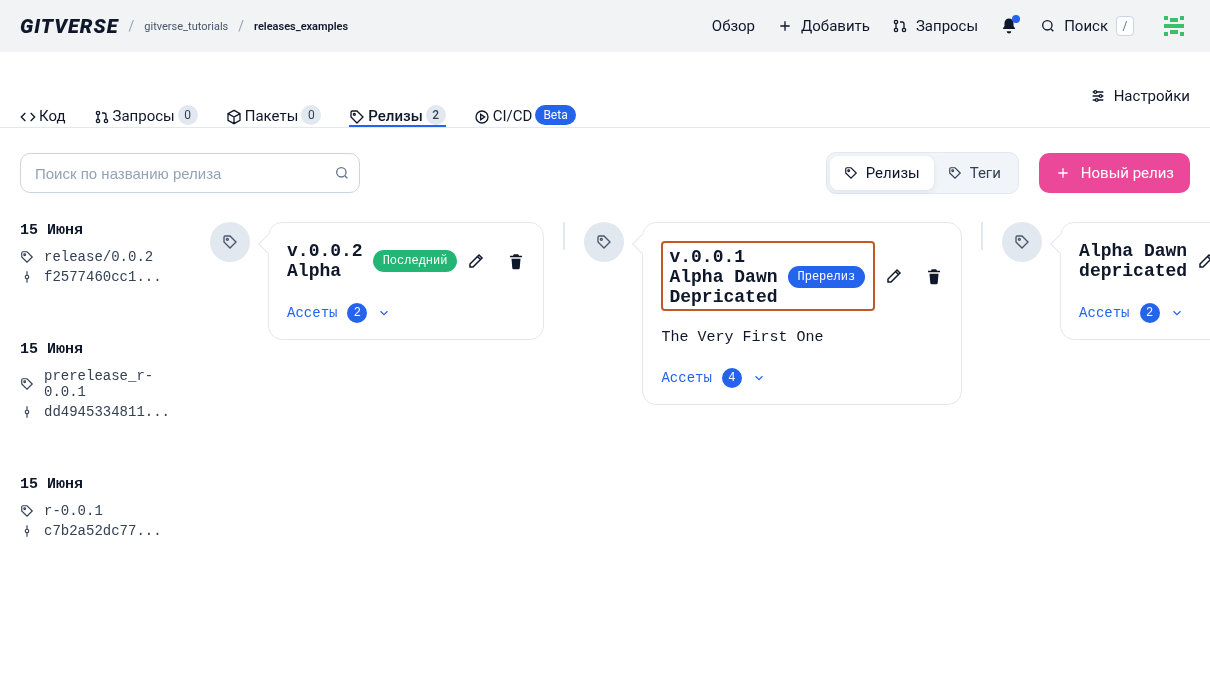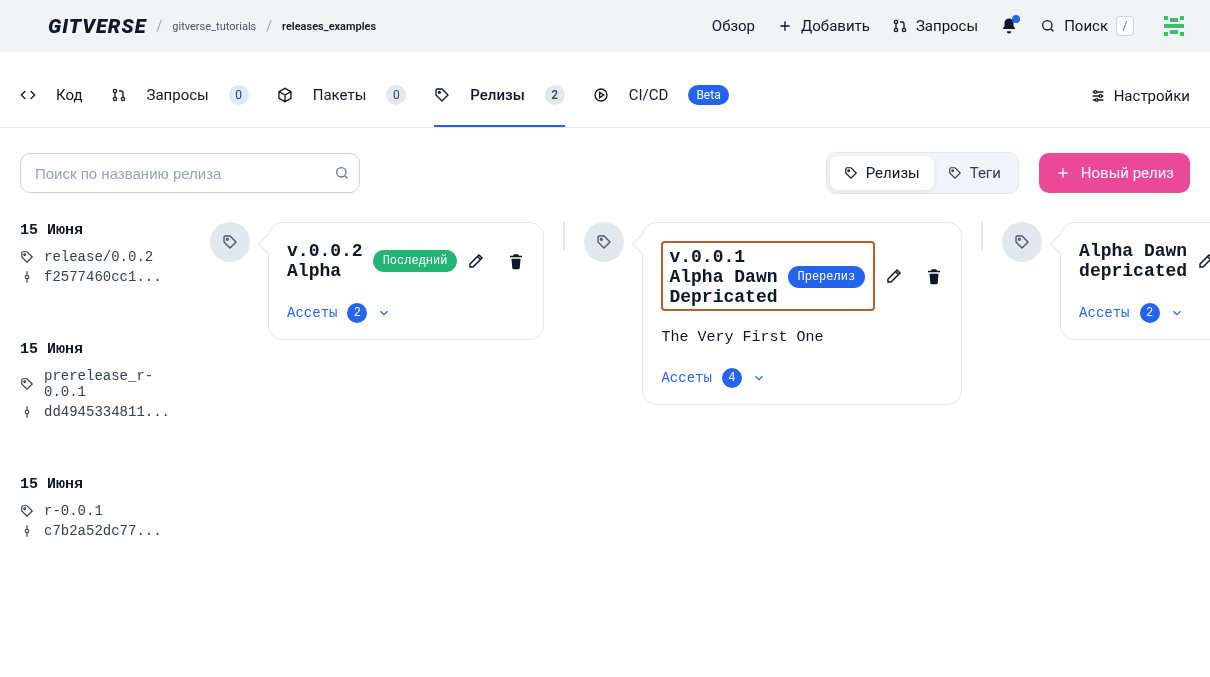--- a/index.html
+++ b/index.html
@@ -23,21 +23,20 @@
     display: flex;
     align-items: center;
     gap: 10px;
   }
   .logo {
     font-weight: 900;
     font-size: 20px;
     letter-spacing: 1px;
     color: #0f172a;
     font-style: italic;
-    margin-left: 28px;
   }
   .crumb-sep { color: #94a3b8; }
   .crumb { color: #475569; font-size: 11px; }
   .crumb.bold { color: #0f172a; font-weight: 600; }
   .header-right {
     display: flex;
     align-items: center;
     gap: 22px;
   }
   .hdr-item {
@@ -83,22 +82,22 @@
     margin-top: 12px;
   }
   .tabs-left {
     display: flex;
     align-items: stretch;
     gap: 28px;
     height: 100%;
   }
   .tab {
     display: inline-flex;
-    align-items: center;
-    gap: 20px;
+    align-items: flex-end;
+    gap: 3px;
     font-size: 15px;
     color: #0f172a;
     height: 100%;
     border-bottom: 2px solid transparent;
   }
   .tab.active {
     border-bottom-color: #2463eb;
     font-weight: 500;
   }
   .count-badge {

